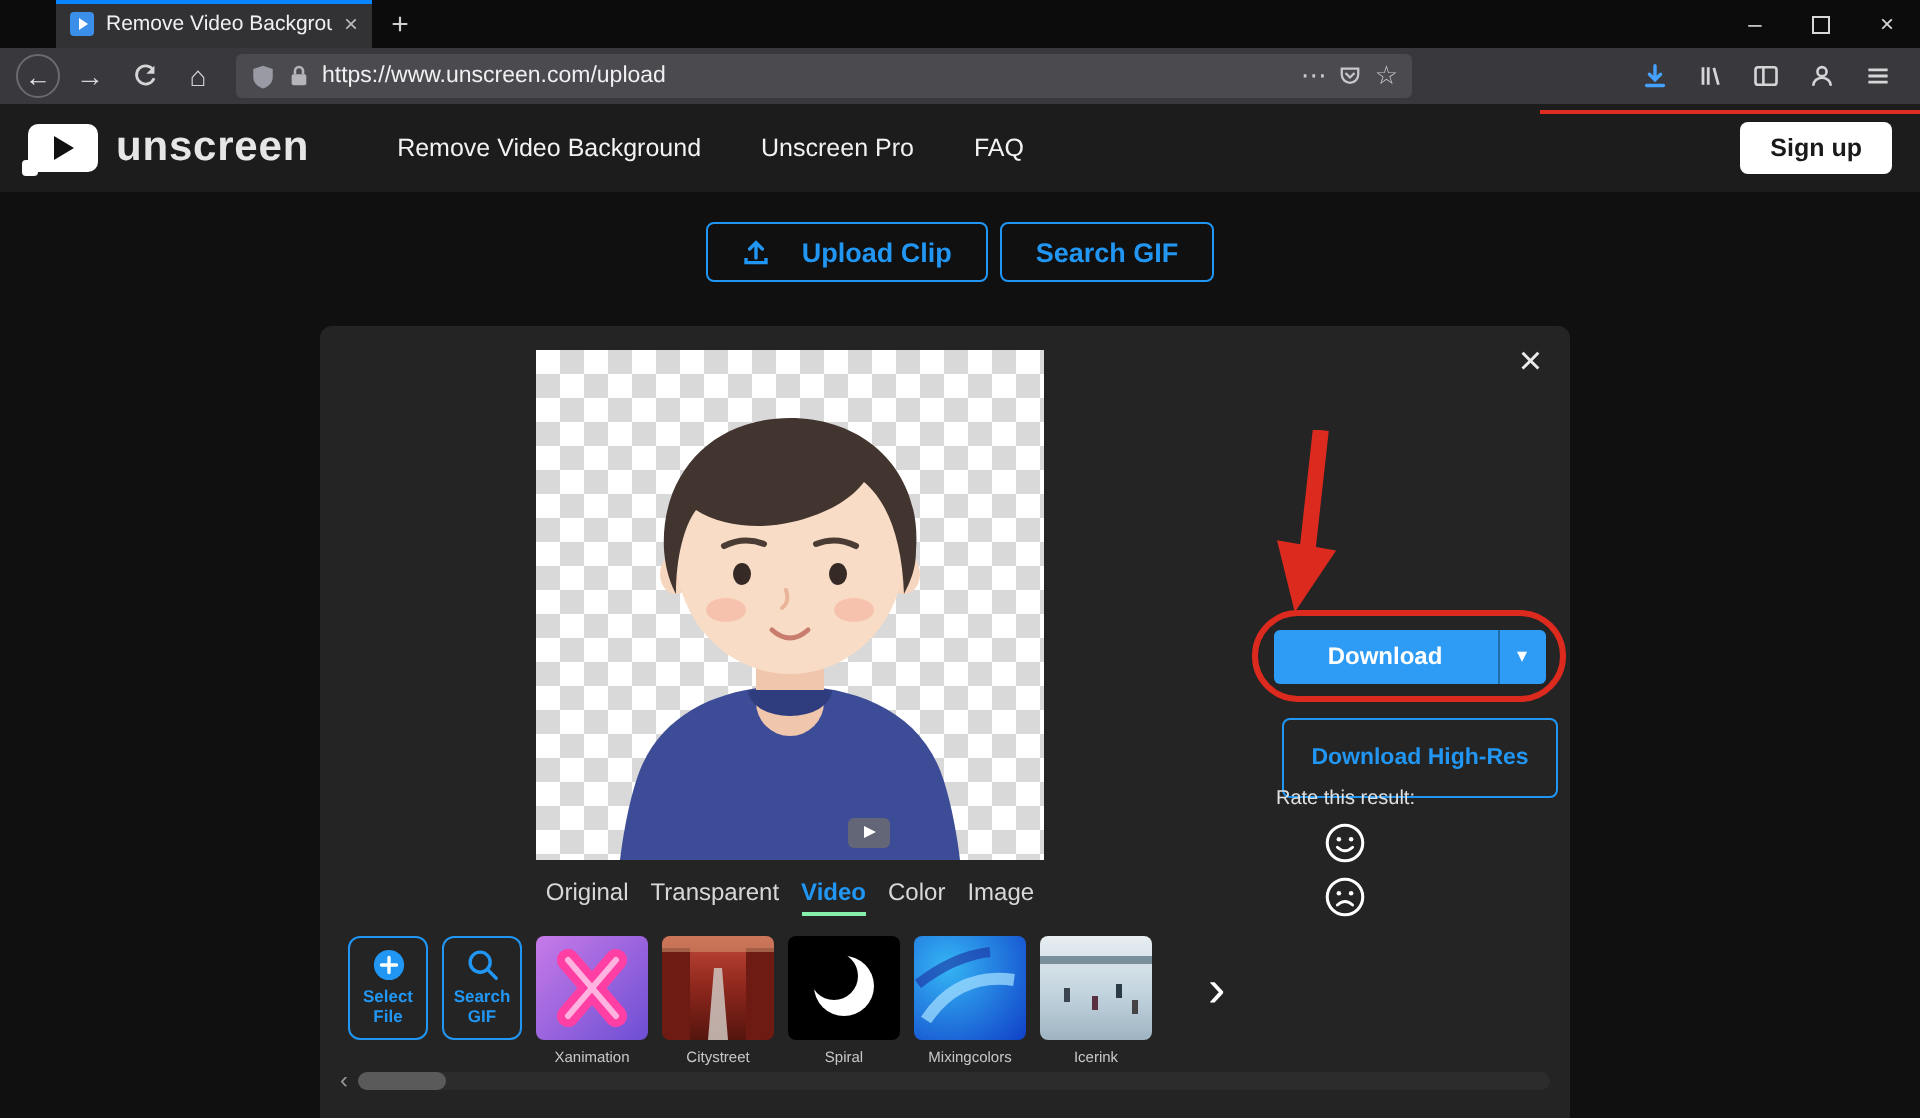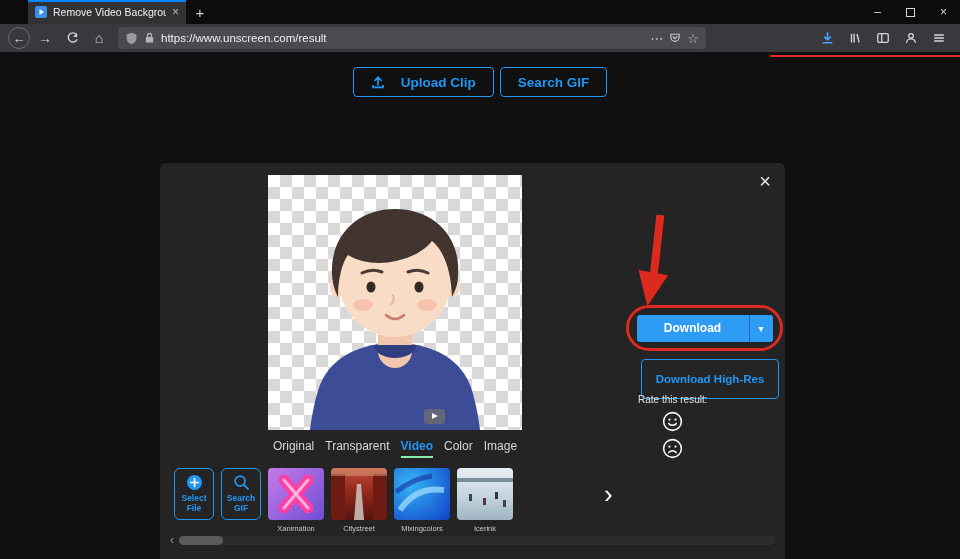--- a/index.html
+++ b/index.html
@@ -139,21 +139,21 @@
       <svg width="13" height="13" viewBox="0 0 16 16">
           <path d="M8 1 L14 3 V8 C14 11.5 11.5 14 8 15 C4.5 14 2 11.5 2 8 V3 Z" fill="#9a9aa5"></path>
         </svg>
     </span>
     <span class="urlbar-icon">
       <svg width="11" height="12" viewBox="0 0 12 13">
           <rect x="2" y="5.5" width="8" height="6" rx="1" fill="#b6b6ba"></rect>
           <path d="M3.8 5.5 V3.8 a2.2 2.2 0 0 1 4.4 0 V5.5" fill="none" stroke="#b6b6ba" stroke-width="1.4"></path>
         </svg>
     </span>
-    <span class="url-text">https://www.unscreen.com/result</span>
+    <span class="url-text">https://www.unscreen.com/upload</span>
     <span class="urlbar-icon">⋯</span>
     <span class="urlbar-icon">
       <svg width="12" height="12" viewBox="0 0 16 16">
           <path d="M2.5 3 h11 v4 a5.5 5.5 0 0 1 -11 0 Z" fill="none" stroke="#c8c8cc" stroke-width="1.5"></path>
           <path d="M5 6 l3 3 l3 -3" fill="none" stroke="#c8c8cc" stroke-width="1.5"></path>
         </svg>
     </span>
     <span class="urlbar-icon">☆</span>
   </div>
   <div class="right-cluster">
@@ -183,20 +183,35 @@
       <svg width="14" height="14" viewBox="0 0 16 16">
           <path d="M2.5 4.5 h11 M2.5 8 h11 M2.5 11.5 h11" stroke="#d5d5d8" stroke-width="1.6"></path>
         </svg>
     </div>
   </div>
 </div>
 
 <div class="page">
   <div class="red-line"></div>
 
+  <div class="site-header">
+    <div class="logo">
+      <span class="logo-mark">
+          <span class="play"></span>
+          <span class="stand"></span>
+        </span>
+      <span class="brand">unscreen</span>
+    </div>
+    <div class="site-nav">
+      <span class="nav-link">Remove Video Background</span>
+      <span class="nav-link">Unscreen Pro</span>
+      <span class="nav-link">FAQ</span>
+    </div>
+    <div class="signup-btn">Sign up</div>
+  </div>
 
   <div class="action-row">
     <div class="action-btn">
       <svg width="14" height="14" viewBox="0 0 14 14">
           <path d="M7 10 V2.5 M3.8 5.5 L7 2.3 L10.2 5.5" fill="none" stroke="#2196f3" stroke-width="1.7" stroke-linecap="round"></path>
           <path d="M2 10 v2.3 h10 V10" fill="none" stroke="#2196f3" stroke-width="1.7"></path>
         </svg>
       <span>Upload Clip</span>
     </div>
     <div class="action-btn">
@@ -302,20 +317,30 @@
           <svg width="56" height="52" viewBox="0 0 56 52">
               <rect x="0" y="6" width="14" height="46" fill="#6e1c13"></rect>
               <rect x="42" y="6" width="14" height="46" fill="#6e1c13"></rect>
               <polygon points="23,52 33,52 30,16 26,16" fill="#cfc7c1" opacity="0.85"></polygon>
               <rect x="0" y="0" width="56" height="8" fill="#d8a27a" opacity="0.5"></rect>
             </svg>
         </div>
         <span class="thumb-label">Citystreet</span>
       </div>
 
+      <div class="thumb">
+        <div class="thumb-img bg-spiral">
+          <svg width="56" height="52" viewBox="0 0 56 52">
+              <circle cx="28" cy="25" r="15" fill="#fff"></circle>
+              <circle cx="23" cy="20" r="12" fill="#000"></circle>
+              <circle cx="34" cy="32" r="3" fill="#fff"></circle>
+            </svg>
+        </div>
+        <span class="thumb-label">Spiral</span>
+      </div>
 
       <div class="thumb">
         <div class="thumb-img bg-mixingcolors">
           <svg width="56" height="52" viewBox="0 0 56 52">
               <path d="M6 42 q16 -24 44 -20" stroke="#9fdcff" stroke-width="6" fill="none" opacity="0.75"></path>
               <path d="M2 24 q18 -14 36 -16" stroke="#1a2f9e" stroke-width="5" fill="none" opacity="0.6"></path>
             </svg>
         </div>
         <span class="thumb-label">Mixingcolors</span>
       </div>

